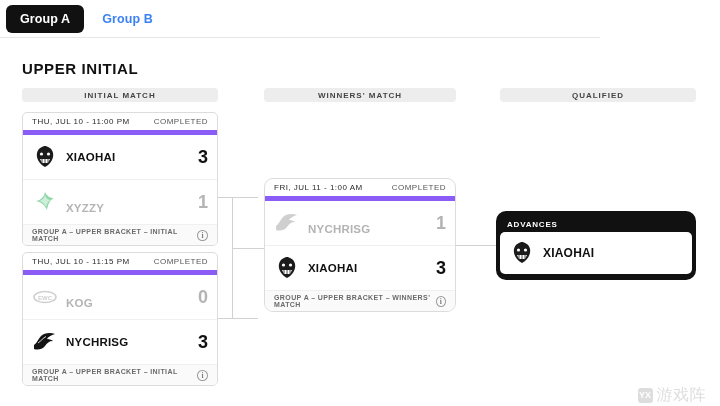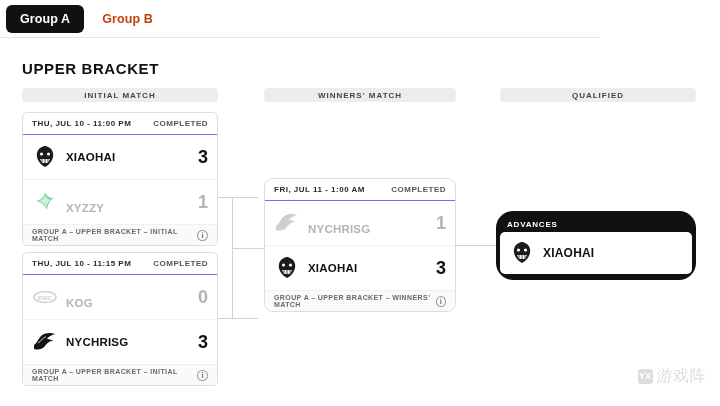--- a/index.html
+++ b/index.html
@@ -23,21 +23,21 @@
     width: 600px; height: 38px;
     background: #ffffff;
     border-bottom: 1px solid #e6e6e6;
     display: flex;
     align-items: center;
     padding-left: 6px;
   }
   .tab {
     font-size: 12.5px;
     font-weight: bold;
-    color: #c2410c;
+    color: #3b82f6;
     padding: 7px 14px;
     border-radius: 6px;
     margin-right: 4px;
     letter-spacing: 0.1px;
     cursor: pointer;
     white-space: nowrap;
   }
   .tab.active {
     background: #111111;
     color: #ffffff;
@@ -79,24 +79,24 @@
     border-radius: 5px;
     overflow: hidden;
   }
   .match-head {
     height: 22px;
     display: flex;
     align-items: center;
     justify-content: space-between;
     padding: 0 9px;
     font-size: 8px;
-    font-weight: bold;
+    font-weight: normal;
     letter-spacing: 0.5px;
     color: #2a2a2a;
-    border-bottom: 1px solid #8b5cf6;
+    border-bottom: 5px solid #8b5cf6;
   }
   .match-head .status { color: #555555; }
   .team {
     height: 45px;
     display: flex;
     align-items: center;
     padding: 0 9px;
     border-bottom: 1px solid #f0f0f0;
   }
   .team.loser .tname { color: #b4b4b4; margin-top: 12px; }
@@ -146,21 +146,21 @@
   
   .logo { width: 26px; height: 26px; flex: none; position: relative; }
   .logo svg { display: block; }
 
   
   #advances-card {
     position: absolute;
     left: 496px; top: 211px;
     width: 200px; height: 69px;
     background: #111111;
-    border-radius: 17px;
+    border-radius: 10px;
     padding: 4px;
   }
   #advances-label {
     font-size: 8px;
     font-weight: bold;
     letter-spacing: 0.8px;
     color: #ffffff;
     padding: 5px 7px 3px 7px;
   }
   #advances-inner {
@@ -178,21 +178,21 @@
     margin-left: 8px;
     letter-spacing: 0.2px;
   }
 
   
   .conn { position: absolute; background: #d2d2d2; }
 
   
   #watermark {
     position: absolute;
-    right: 14px; bottom: 19px;
+    right: 14px; bottom: 0;
     display: flex;
     align-items: center;
     opacity: 0.33;
   }
   #watermark .wm-mark {
     width: 15px; height: 15px;
     border-radius: 3px;
     background: #9a9a9a;
     color: #ffffff;
     font-size: 9px;
@@ -210,21 +210,21 @@
 </head>
 <body>
 
 <div id="root">
 
   <div class="tabbar">
     <div class="tab active">Group A</div>
     <div class="tab">Group B</div>
   </div>
 
-  <div class="section-title">UPPER BRACKET</div>
+  <div class="section-title">UPPER INITIAL</div>
 
   <div class="colhead" id="col-initial">INITIAL MATCH</div>
   <div class="colhead" id="col-winners">WINNERS' MATCH</div>
   <div class="colhead" id="col-qualified">QUALIFIED</div>
 
   <div class="conn" style="left:218px; top:197px; width:40px; height:1px;"></div>
   <div class="conn" style="left:218px; top:318px; width:40px; height:1px;"></div>
   <div class="conn" style="left:232px; top:197px; width:1px; height:122px;"></div>
   <div class="conn" style="left:232px; top:248px; width:32px; height:1px;"></div>
   <div class="conn" style="left:456px; top:245px; width:42px; height:1px;"></div>

